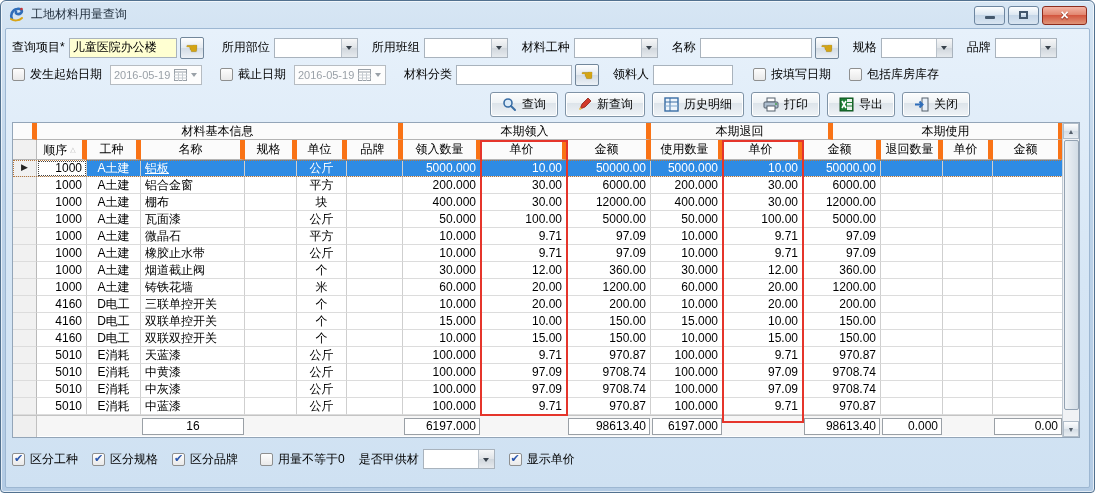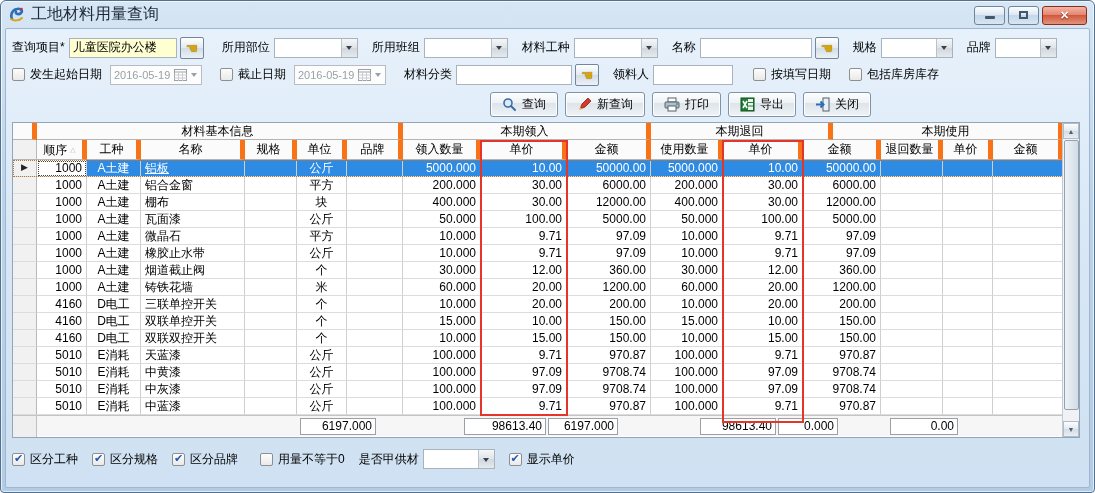--- a/index.html
+++ b/index.html
@@ -6,21 +6,21 @@
   body { background:#fff; font-family:"Liberation Sans", "DejaVu Sans", sans-serif; }
 
   .window { width:1095px; height:493px; position:relative;
     border:1px solid #52718f; border-radius:6px 6px 4px 4px;
     background:linear-gradient(#d7e6f4,#bdd3e9 40%,#b3cbe4);
     box-shadow:inset 0 0 0 1px rgba(255,255,255,.65); overflow:hidden; }
 
   
   .titlebar { height:27px; display:flex; align-items:center; padding:0 7px; }
   .app-icon { width:17px; height:17px; display:block; }
-  .title-text { margin-left:6px; font-size:16px; color:#1c2a38; }
+  .title-text { margin-left:6px; font-size:12px; color:#1c2a38; }
   .winbtns { margin-left:auto; display:flex; gap:3px; padding-top:1px; }
   .winbtn { width:31px; height:19px; border:1px solid #6d86a0; border-radius:3px;
     background:linear-gradient(#fcfdfe,#dde8f2 45%,#c3d5e7 45%,#d9e5f1);
     display:flex; align-items:center; justify-content:center; cursor:default; }
   .winbtn .bar { width:10px; height:3px; background:#44586d; border-radius:1px; margin-top:5px;}
   .winbtn .box { width:9px; height:8px; border:2px solid #44586d; }
   .winbtn.close { width:45px; border-color:#8c2c1d;
     background:linear-gradient(#f3b5a6,#e28871 45%,#d2513a 45%,#e09579); }
   .winbtn.close .x { color:#fff; font-size:14px; font-weight:bold; line-height:14px;
     text-shadow:0 1px 1px #7c2418; }
@@ -232,20 +232,29 @@
             <line x1="9" y1="9" x2="13" y2="13" stroke="#3a6ea5" stroke-width="2" stroke-linecap="round"></line>
           </svg>
         <span>查询</span>
       </button>
       <button class="tbtn">
         <svg width="15" height="15" viewBox="0 0 15 15">
             <polygon points="3,12 5,7 11,1 14,4 8,10" fill="#d23a2a" stroke="#8c1f14" stroke-width="0.8"></polygon>
             <polygon points="2,13 5,12 3,10" fill="#f2c94c"></polygon>
           </svg>
         <span>新查询</span>
+      </button>
+      <button class="tbtn">
+        <svg width="15" height="15" viewBox="0 0 15 15">
+            <rect x="1" y="1" width="13" height="13" fill="#eef5fc" stroke="#3a6ea5" stroke-width="1.4"></rect>
+            <line x1="6" y1="1" x2="6" y2="14" stroke="#3a6ea5"></line>
+            <line x1="1" y1="5" x2="14" y2="5" stroke="#3a6ea5"></line>
+            <line x1="1" y1="9" x2="14" y2="9" stroke="#7fa7cd"></line>
+          </svg>
+        <span>历史明细</span>
       </button>
       <button class="tbtn">
         <svg width="16" height="15" viewBox="0 0 16 15">
             <rect x="4" y="1" width="8" height="4" fill="#fff" stroke="#55606c"></rect>
             <rect x="1" y="5" width="14" height="6" rx="1" fill="#aebfd0" stroke="#55606c"></rect>
             <circle cx="13" cy="7" r="0.9" fill="#3f9a3f"></circle>
             <rect x="4" y="9" width="8" height="5" fill="#fff" stroke="#55606c"></rect>
           </svg>
         <span>打印</span>
       </button>
@@ -568,20 +577,23 @@
           <div class="gc r" style="width: 80px;">9.71</div>
           <div class="gc r" style="width: 78px;">970.87</div>
           <div class="gc r" style="width: 62px;"></div>
           <div class="gc r" style="width: 50px;"></div>
           <div class="gc r" style="width: 70px;"></div>
         </div>
         <div class="gfoot">
           <div class="fc marker2" style="width: 24px;"></div>
           <div class="fc" style="width: 50px;"></div>
           <div class="fc" style="width: 54px;"></div>
+          <div class="fc" style="width: 104px;">
+            <div class="fbox" style="text-align: center;">16</div>
+          </div>
           <div class="fc" style="width: 52px;"></div>
           <div class="fc" style="width: 50px;"></div>
           <div class="fc" style="width: 56px;"></div>
           <div class="fc" style="width: 78px;">
             <div class="fbox" style="text-align: right;">6197.000</div>
           </div>
           <div class="fc" style="width: 86px;"></div>
           <div class="fc" style="width: 84px;">
             <div class="fbox" style="text-align: right;">98613.40</div>
           </div>

